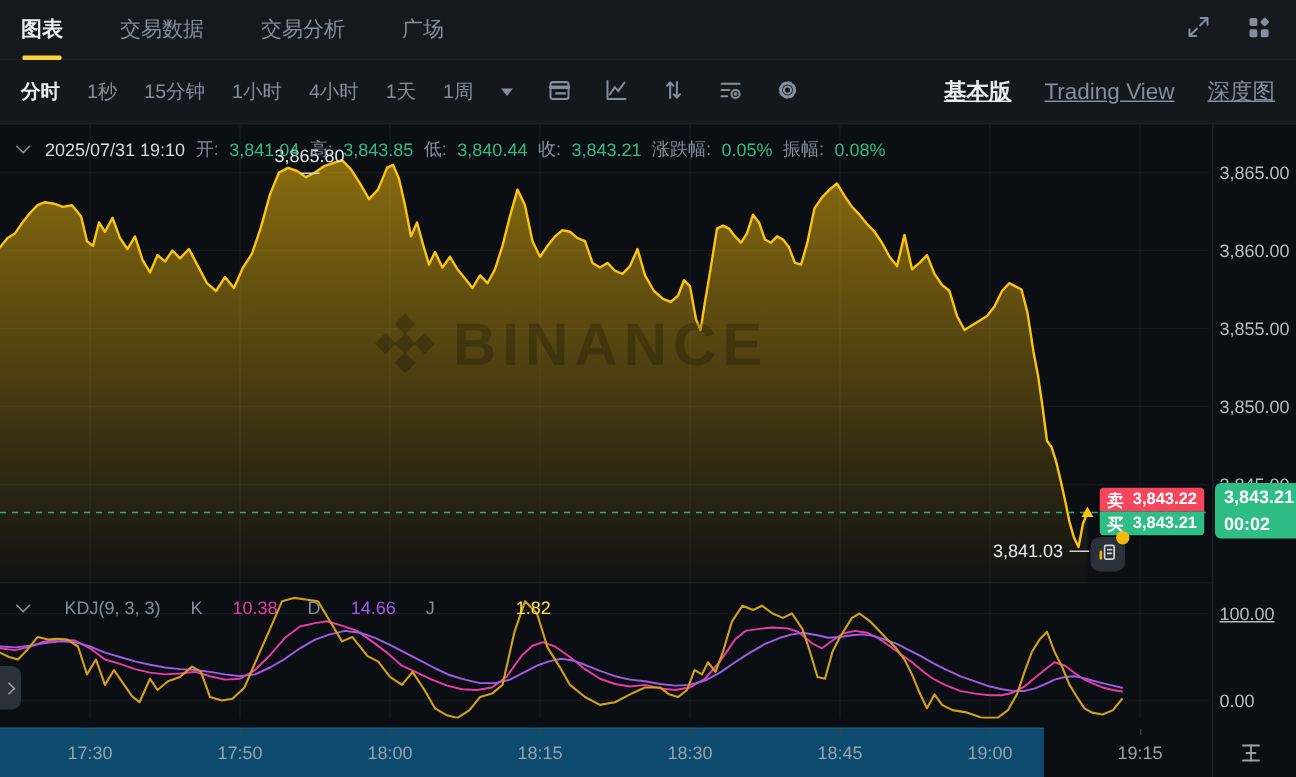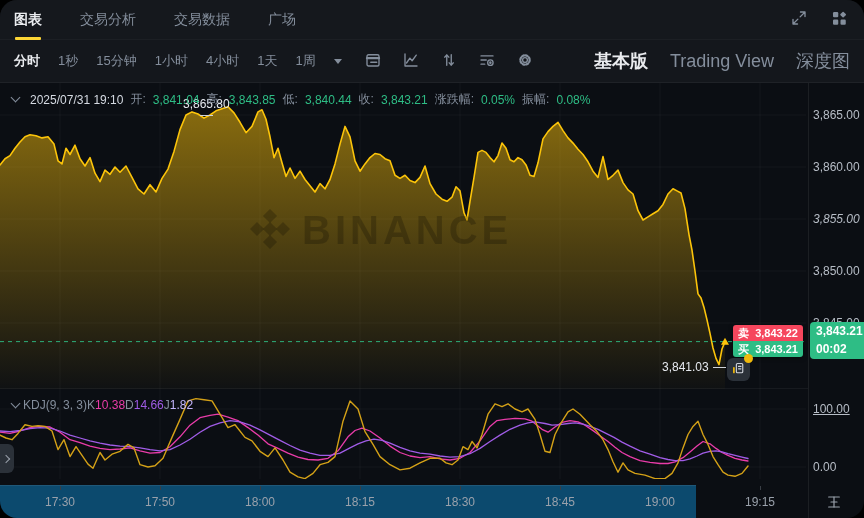--- a/index.html
+++ b/index.html
@@ -1,20 +1,20 @@
 <!DOCTYPE html>
 <html><head>
 <meta charset="utf-8">
 <style>
   * { margin:0; padding:0; box-sizing:border-box; }
   html,body { background:#000; }
   body { font-family:"Liberation Sans","DejaVu Sans",sans-serif; }
   #app {
     position:relative; width:864px; height:518px; overflow:hidden;
-    background:#0b0e13; color:#eaecef; font-size:12px;border-radius:17px;
+    background:#0b0e13; color:#eaecef; font-size:12px;
   }
   
   .topnav {
     position:absolute; left:0; top:0; width:864px; height:40px;
     background:#15181d; display:flex; align-items:center; padding:0 14px;
     border-bottom:1px solid rgba(255,255,255,0.03);
   }
   .topnav .tab {
     position:relative; height:40px; display:flex; align-items:center;
     margin-right:38px; font-size:14px; color:#848e9c; cursor:pointer; white-space:nowrap;
@@ -36,44 +36,44 @@
   .toolbar .interval {
     margin-right:18px; font-size:13px; color:#848e9c; cursor:pointer; white-space:nowrap;
   }
   .toolbar .interval.active { color:#eaecef; font-weight:bold; }
   .caret {
     width:0; height:0; border-left:4px solid transparent; border-right:4px solid transparent;
     border-top:5px solid #848e9c; margin-right:20px; cursor:pointer;
   }
   .tool-icons { display:flex; align-items:center; gap:16px; }
   .toolbar-right { margin-left:auto; display:flex; align-items:center; gap:22px; }
-  .toolbar-right .view { font-size:18px; color:#848e9c; cursor:pointer; white-space:nowrap; }
+  .toolbar-right .view { font-size:15px; color:#848e9c; cursor:pointer; white-space:nowrap;text-decoration:underline; }
   .toolbar-right .view.active { color:#eaecef; font-weight:bold; }
   
   #main-svg { position:absolute; left:0; top:83px; }
   #kdj-svg  { position:absolute; left:0; top:389px; }
   .axis-sep { position:absolute; left:808px; top:83px; width:1px; height:435px; background:rgba(255,255,255,0.07); }
   .panel-sep { position:absolute; left:0; top:388px; width:808px; height:1px; background:rgba(255,255,255,0.05); }
   .price-label {
     position:absolute; left:813px; color:#b7bdc6; font-size:12px; white-space:nowrap;
   }
   .kdj-axis-label { position:absolute; left:813px; color:#b7bdc6; font-size:12px; }
   
   .ohlc-row {
     position:absolute; left:12px; top:91px; display:flex; align-items:center; gap:7px;
     font-size:12px; white-space:nowrap; z-index:5;
   }
   .chev { width:7px; height:7px; border-right:1.5px solid #848e9c; border-bottom:1.5px solid #848e9c;
     transform:rotate(45deg); margin-right:4px; margin-top:-4px; cursor:pointer; }
   .lab { color:#848e9c; } .val-g { color:#2ebd85; } .val-w { color:#d5dae2; }
   .kdj-row {
-    position:absolute; left:12px; top:398px; display:flex; align-items:center; gap:0;
+    position:absolute; left:12px; top:398px; display:flex; align-items:center; gap:20px;
     font-size:12px; white-space:nowrap; z-index:5;
   }
-  .kdj-k { color:#e93ca9; } .kdj-d { color:#a05ce6;text-align:center; } .kdj-j { color:#c4b5fd; }
+  .kdj-k { color:#e93ca9; } .kdj-d { color:#a05ce6;text-align:center; } .kdj-j { color:#fde047;margin-left:34px; }
   
   .anno { position:absolute; color:#e7eaf0; font-size:12px; display:flex; align-items:center; gap:4px; z-index:4; }
   .anno .dash { width:13px; height:1px; background:#cfd3da; }
   .sellbuy {
     position:absolute; left:733px; top:325px; width:70px; border-radius:3px; overflow:hidden;
     font-size:11px; font-weight:bold; z-index:6; box-shadow:0 1px 4px rgba(0,0,0,0.5);
   }
   .sb-row { height:16px; display:flex; align-items:center; justify-content:space-between; padding:0 5px; color:#fff; }
   .sb-sell { background:#f6465d; } .sb-buy { background:#2ebd85; }
   .price-badge {
@@ -108,22 +108,22 @@
   .scale-btn { position:absolute; left:824px; top:7px; width:20px; height:20px; display:flex; align-items:center; justify-content:center; cursor:pointer; }
 </style>
 </head>
 <body>
 
 <div id="app">
 
   <div class="topnav">
     <div id="nav-tabs" style="display: flex;">
         <div class="tab active">图表</div>
+        <div class="tab">交易数据</div>
         <div class="tab">交易分析</div>
-        <div class="tab">交易数据</div>
         <div class="tab">广场</div>
       </div>
     <div class="topnav-right">
       <div class="icon-btn">
         <span>
           <svg width="18" height="18" viewBox="0 0 24 24">
             <path d="M14 4 L20 4 L20 10 M20 4 L13.5 10.5 M10 20 L4 20 L4 14 M4 20 L10.5 13.5"></path>
           </svg>
         </span>
       </div>
@@ -286,21 +286,21 @@
     <span class="kdj-k">10.38</span>
     <span class="lab">D</span>
     <span class="kdj-d">14.66</span>
     <span class="lab">J</span>
     <span class="kdj-j">1.82</span>
   </div>
 
   <div id="price-axis">
       <div class="price-label" style="top: 108px;">3,865.00</div>
       <div class="price-label" style="top: 160px;">3,860.00</div>
-      <div class="price-label" style="top: 212px; font-style: italic;">3,855.00</div>
+      <div class="price-label" style="top: 212px;">3,855.00</div>
       <div class="price-label" style="top: 264px;">3,850.00</div>
       <div class="price-label" style="top: 316px;">3,845.00</div>
     </div>
   <div id="kdj-axis">
       <div class="kdj-axis-label" style="top: 402px; text-decoration: underline;">100.00</div>
       <div class="kdj-axis-label" style="top: 460px;">0.00</div>
     </div>
 
   <div class="anno" style="left:183px; top:97px;flex-direction:column;">
     <span>3,865.80</span>

